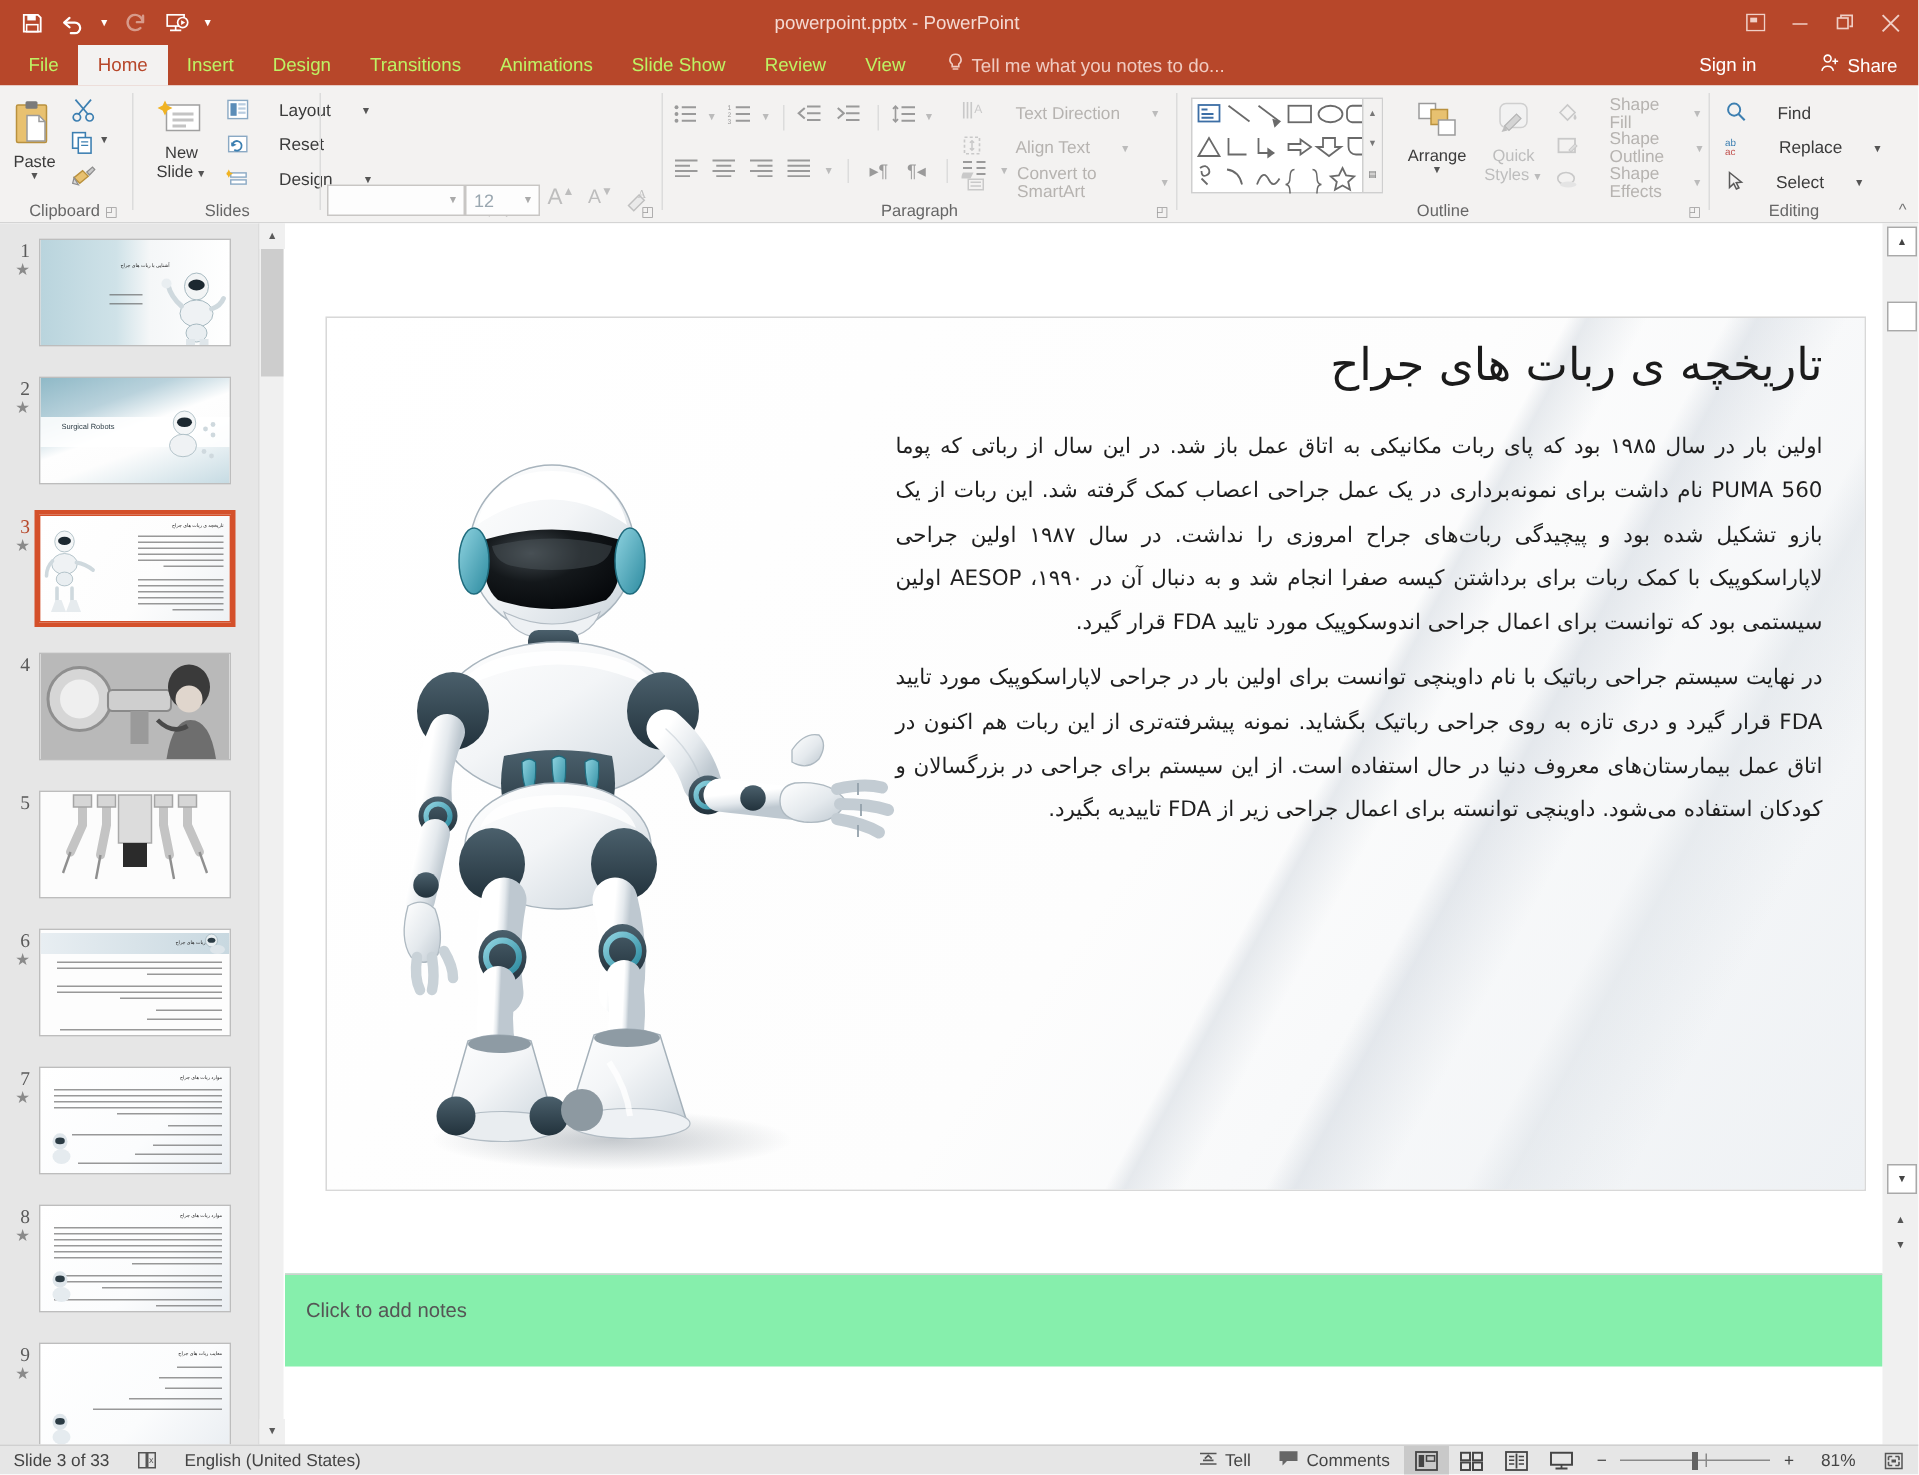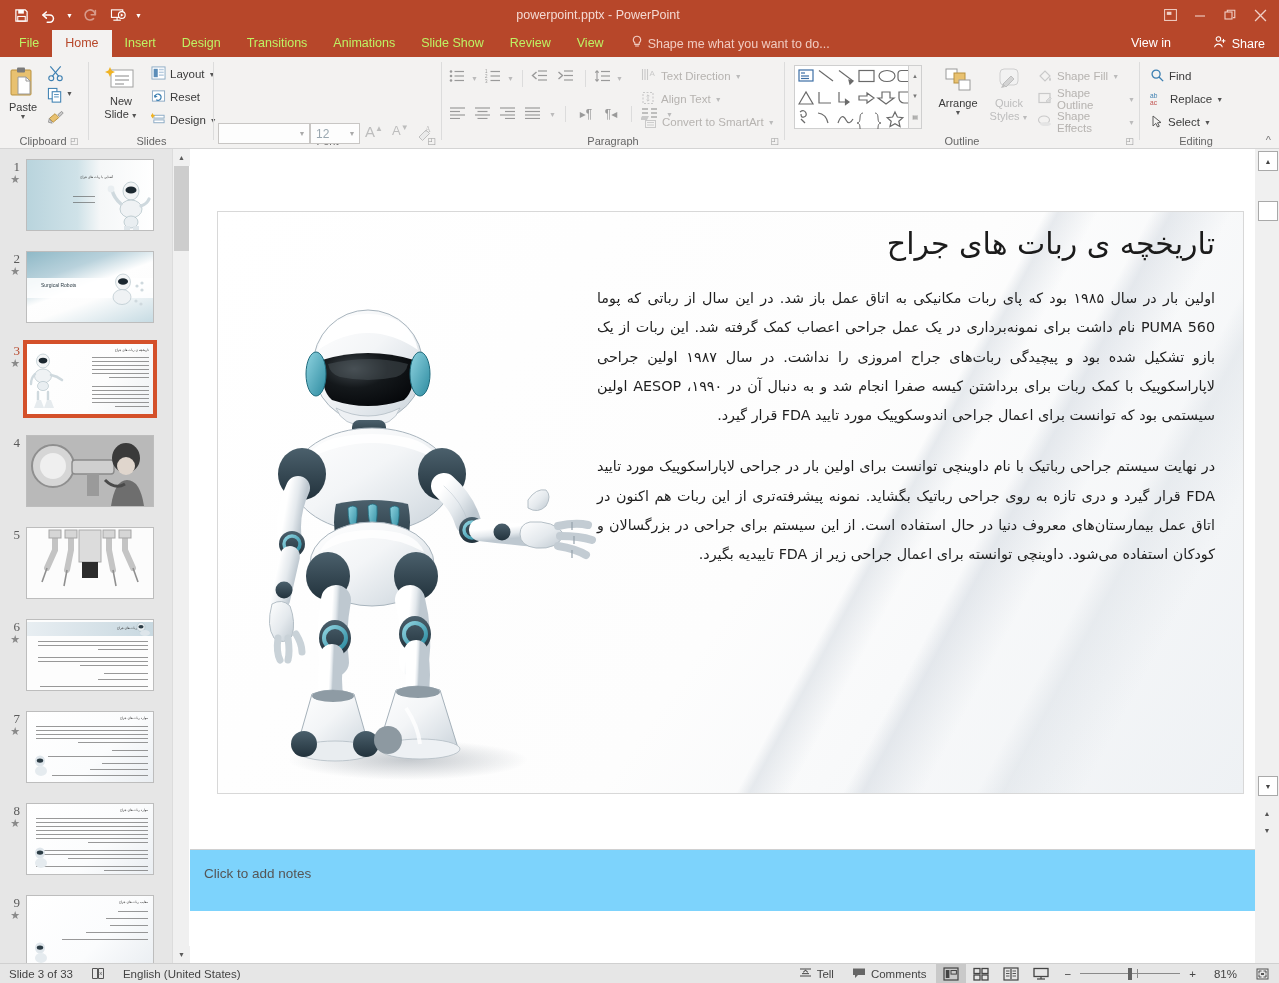--- a/index.html
+++ b/index.html
@@ -66,21 +66,21 @@
     font-size: 11px; color: #666;
   }
   .rsep { position: absolute; top: 5px; width: 1px; height: 78px; background: #dcdcdc; }
   .dlg { position:absolute; bottom:3px; font-size:9px; color:#9a9a9a; }
 
   .btn-big {
     display: flex; flex-direction: column; align-items: center; justify-content: flex-start;
     font-size: 11px; color: #3b3b3b; cursor: default;
   }
   .btn-sm {
-    display: flex; align-items: center; gap: 4px; font-size: 11.5px; color: #3b3b3b;
+    display: flex; align-items: center; gap: 20px; font-size: 11.5px; color: #3b3b3b;
     height: 22px; padding: 0 3px;
   }
   .btn-sm.dis { color: #b6b3b0; }
   .cap { font-size: 7px; color: #555; }
   .cap.dis { color:#bbb; }
 
   
   .fontbox {
     position: absolute; left: 218px; top: 66px; width: 92px; height: 21px;
     border: 1px solid #c8c6c4; background: #fdfdfd; display:flex; align-items:center;
@@ -150,30 +150,30 @@
     text-align: right; direction: rtl;
     font-family: "DejaVu Sans", sans-serif;
     font-size: 30px; color: #1b1b1b; line-height: 1.35;
   }
   .slide-body {
     position: absolute; right: 28px; top: 72px; width: 618px; direction: rtl;
     font-family: "DejaVu Sans", sans-serif;
     font-size: 14.3px; color: #1f1f1f; line-height: 2.05;
     text-align: justify;
   }
-  .slide-body p { margin-bottom: 22px; }
+  .slide-body p { margin-bottom: 8px; }
   .slide-body p:last-child { margin-bottom: 0; }
 
   
   .robot { position: absolute; left: 22px; top: 96px; width: 370px; height: 480px; }
 
   
   .notes {
     position: absolute; left: 190px; top: 700px; width: 1065px; height: 62px;
-    border-top: 1px solid #d0d0d0; background: #7dd3fc;
+    border-top: 1px solid #d0d0d0; background: #86efac;
   }
   .notes-text { position:absolute; left: 14px; top: 16px; font-size: 13.5px; color: #555; }
 
   
   .rscroll { position:absolute; right:0; top:0; width:24px; height:814px; background:#f0f0f0; }
   .rs-btn { position:absolute; right:3px; width:18px; height:18px; display:flex; align-items:center; justify-content:center; font-size:7px; color:#555; }
   .rs-box { position:absolute; right:1px; width:20px; height:20px; border:1px solid #a9a9a9; background:#fff; display:flex; align-items:center; justify-content:center; font-size:7px; color:#444; }
 
   
   .statusbar {
@@ -264,24 +264,24 @@
     <div class="tab">Slide Show</div>
     <div class="tab">Review</div>
     <div class="tab">View</div>
     <div class="tellme">
       <span class="bulb">
         <svg width="12" height="14" viewBox="0 0 12 14">
             <path d="M6 1.2 a3.6 3.6 0 0 1 2.2 6.5 V9.4 H3.8 V7.7 A3.6 3.6 0 0 1 6 1.2 z" fill="none" stroke="#f0cbc1" stroke-width="1.1"></path>
             <line x1="4.1" y1="11" x2="7.9" y2="11" stroke="#f0cbc1" stroke-width="1.1"></line>
           </svg>
       </span>
-      <span>Shape me what you want to do...</span>
-    </div>
-  </div>
-  <div class="signin">View in</div>
+      <span>Tell me what you notes to do...</span>
+    </div>
+  </div>
+  <div class="signin">Sign in</div>
   <div class="share">
     <span>
       <svg width="14" height="14" viewBox="0 0 16 16">
           <circle cx="6.2" cy="4.6" r="2.6" fill="none" stroke="#fff" stroke-width="1.2"></circle>
           <path d="M1.8 14 a4.5 4.5 0 0 1 8.8 0" fill="none" stroke="#fff" stroke-width="1.2"></path>
           <line x1="12" y1="4.5" x2="12" y2="9" stroke="#fff" stroke-width="1.2"></line>
           <line x1="9.8" y1="6.7" x2="14.2" y2="6.7" stroke="#fff" stroke-width="1.2"></line>
         </svg>
     </span>
     <span>Share</span>

